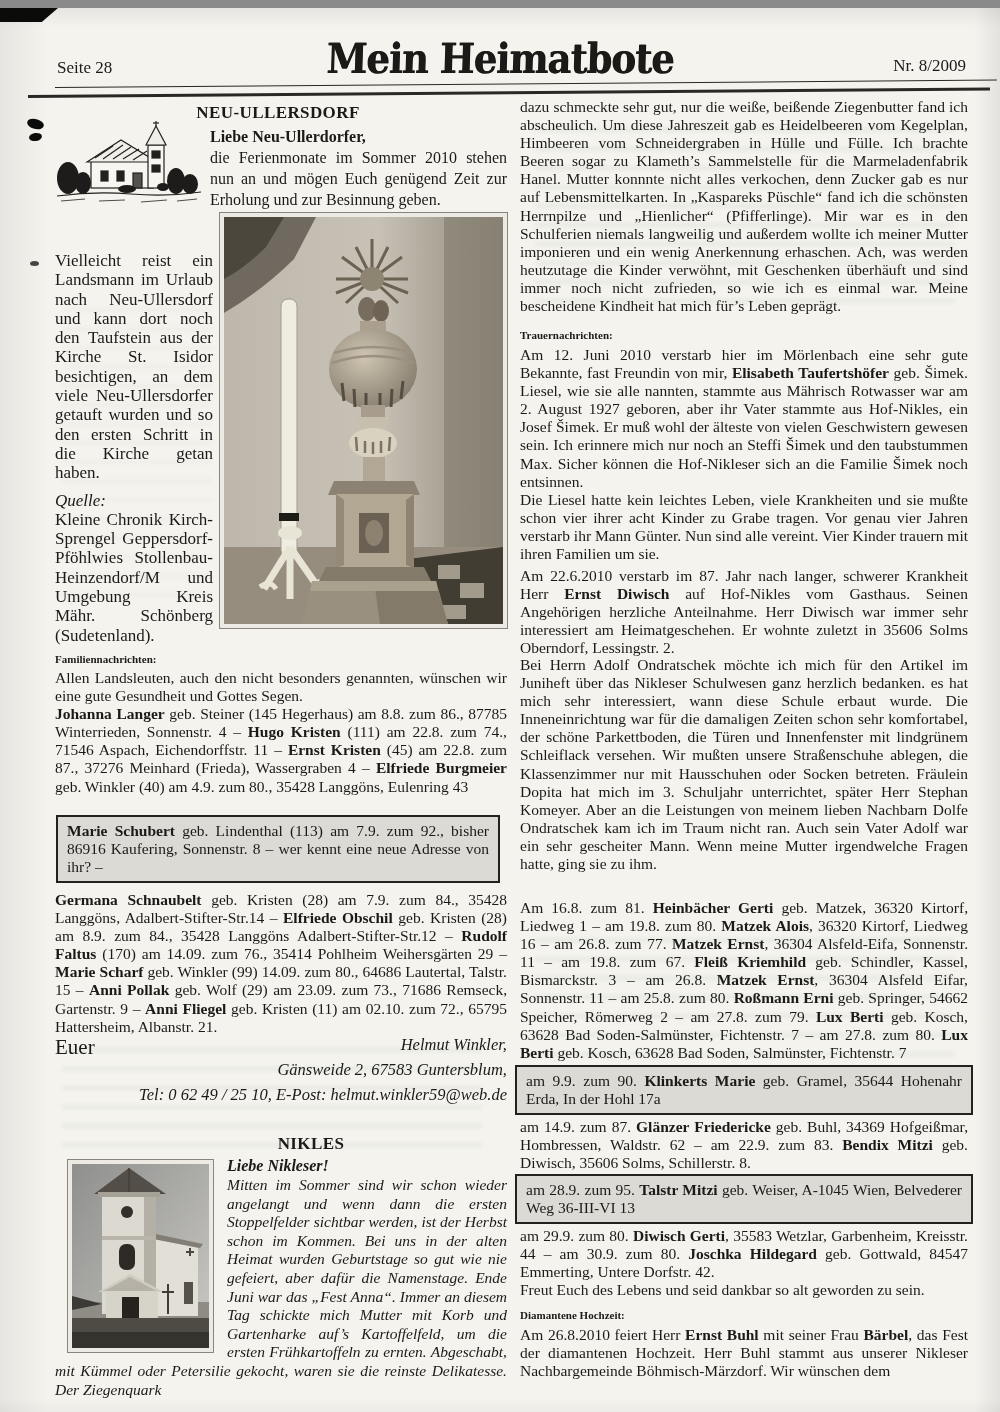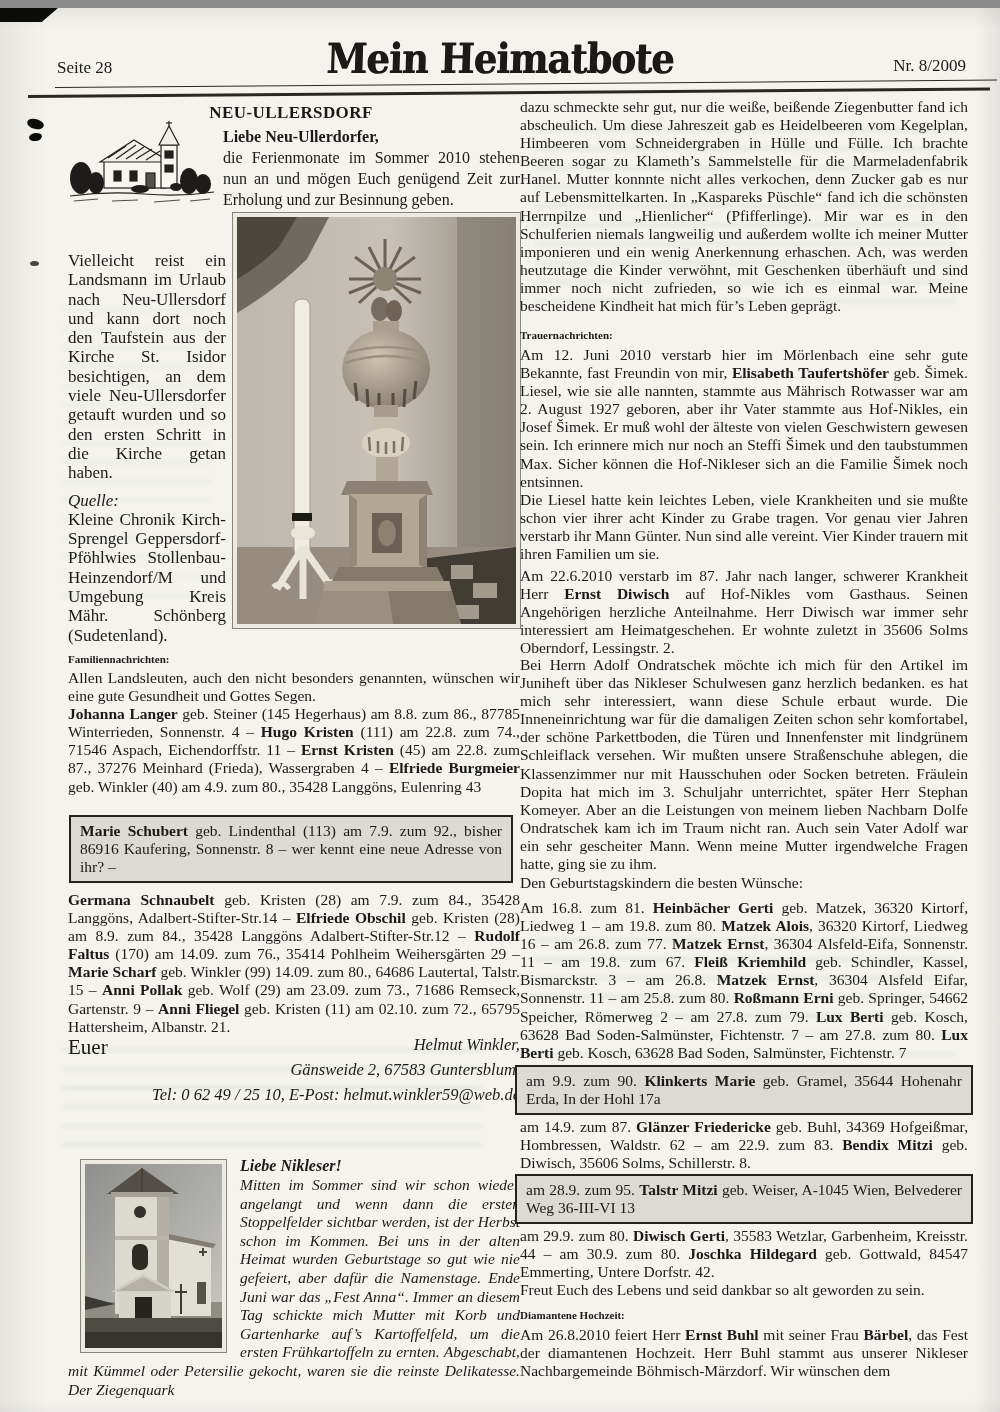--- a/index.html
+++ b/index.html
@@ -55,21 +55,21 @@
   <div class="ghost" style="left:62px;top:300px;width:150px;height:300px;opacity:.18;"></div>
 
   <div>
     <div class="hdr-label" style="left:57px;top:50px;">Seite 28</div>
     <div class="masthead">Mein Heimatbote</div>
     <div class="hdr-label" style="right:34px;top:48px;">Nr. 8/2009</div>
     <div class="rule" style="left:55px;top:79px;width:942px;height:1px;transform:rotate(-0.45deg);"></div>
     <div class="rule" style="left:28px;top:87px;width:962px;height:3px;transform:rotate(-0.45deg);"></div>
   </div>
 
-  <div class="blk" style="left:68px;top:0;width:452px;height:1120px;">
+  <div class="blk" style="left:55px;top:0;width:452px;height:1120px;">
 
     <div class="blk" style="left:0;top:95px;width:452px;height:112px;">
       <div class="sec-h blk" style="left:58px;top:0;width:330px;">NEU-ULLERSDORF</div>
       <svg class="blk" style="left:0;top:18px;" width="148" height="86" viewBox="0 0 148 86">
         <g stroke="#23211e" fill="none" stroke-width="1.2">
           <rect x="36" y="40" width="62" height="27" fill="#f7f6f1"></rect>
           <path d="M32 41 L66 19 L102 41 Z" fill="#f0efe8"></path>
           <path d="M40 37 L58 25 M48 38 L68 24 M58 38 L76 26 M68 38 L84 28 M78 39 L92 30"></path>
           <rect x="93" y="24" width="16" height="43" fill="#f7f6f1"></rect>
           <path d="M91 24 L101 5 L111 24 Z" fill="#efeee7"></path>
@@ -195,20 +195,21 @@
 
     <div class="blk" style="left:0;top:1024px;width:452px;">
       <span class="euer blk" style="left:0;top:3px;">Euer</span>
       <div class="sig">
         <div>Helmut Winkler,</div>
         <div>Gänsweide 2, 67583 Guntersblum,</div>
         <div>Tel: 0 62 49 / 25 10, E-Post: helmut.winkler59@web.de</div>
       </div>
     </div>
 
+    <div class="sec-h blk" style="left:30px;top:1126px;width:452px;">NIKLES</div>
 
     <div class="blk" style="left:0;top:1148px;width:452px;font-style:italic;">
       <div class="photo-frame" style="position:relative;float:left;width:137px;height:184px;margin:4px 14px 2px 13px;">
         <svg width="137" height="184" viewBox="0 0 137 184">
           <defs>
             <linearGradient id="sky" x1="0" y1="0" x2="1" y2="1">
               <stop offset="0" stop-color="#8f8f8d"></stop>
                 <stop offset="1" stop-color="#cbcac6"></stop>
             </linearGradient>
           </defs>
@@ -248,21 +249,20 @@
 
   <div class="blk" style="left:520px;top:0;width:448px;height:1412px;">
 
     <div class="para blk" style="left:0;top:90px;width:448px;">dazu schmeckte sehr gut, nur die weiße, beißende Ziegenbutter fand ich abscheulich. Um diese Jahreszeit gab es Heidelbeeren vom Kegelplan, Himbeeren vom Schneidergraben in Hülle und Fülle. Ich brachte Beeren sogar zu Klameth’s Sammelstelle für die Marmeladenfabrik Hanel. Mutter konnnte nicht alles verkochen, denn Zucker gab es nur auf Lebensmittelkarten. In „Kaspareks Püschle“ fand ich die schönsten Herrnpilze und „Hienlicher“ (Pfifferlinge). Mir war es in den Schulferien niemals langweilig und außerdem wollte ich meiner Mutter imponieren und ein wenig Anerkennung erhaschen. Ach, was werden heutzutage die Kinder verwöhnt, mit Geschenken überhäuft und sind immer noch nicht zufrieden, so wie ich es einmal war. Meine bescheidene Kindheit hat mich für’s Leben geprägt.</div>
 
     <div class="sub-h blk" style="left:0;top:317px;width:448px;">Trauernachrichten:</div>
     <div class="para blk" style="left:0;top:338px;width:448px;"><span>Am 12. Juni 2010 verstarb hier im Mörlenbach eine sehr gute Bekannte, fast Freundin von mir, </span><b>Elisabeth Taufertshöfer</b><span> geb. Šimek. Liesel, wie sie alle nannten, stammte aus Mährisch Rotwasser war am 2. August 1927 geboren, aber ihr Vater stammte aus Hof-Nikles, ein Josef Šimek. Er muß wohl der älteste von vielen Geschwistern gewesen sein. Ich erinnere mich nur noch an Steffi Šimek und den taubstummen Max. Sicher können die Hof-Nikleser sich an die Familie Šimek noch entsinnen.</span></div>
     <div class="para blk" style="left:0;top:483px;width:448px;">Die Liesel hatte kein leichtes Leben, viele Krankheiten und sie mußte schon vier ihrer acht Kinder zu Grabe tragen. Vor genau vier Jahren verstarb ihr Mann Günter. Nun sind alle vereint. Vier Kinder trauern mit ihren Familien um sie.</div>
     <div class="para blk" style="left:0;top:559px;width:448px;"><span>Am 22.6.2010 verstarb im 87. Jahr nach langer, schwerer Krankheit Herr </span><b>Ernst Diwisch</b><span> auf Hof-Nikles vom Gasthaus. Seinen Angehörigen herzliche Anteilnahme. Herr Diwisch war immer sehr interessiert am Heimatgeschehen. Er wohnte zuletzt in 35606 Solms Oberndorf, Lessingstr. 2.</span></div>
     <div class="para blk" style="left:0;top:648px;width:448px;">Bei Herrn Adolf Ondratschek möchte ich mich für den Artikel im Juniheft über das Nikleser Schulwesen ganz herzlich bedanken. es hat mich sehr interessiert, wann diese Schule erbaut wurde. Die Inneneinrichtung war für die damaligen Zeiten schon sehr komfortabel, der schöne Parkettboden, die Türen und Innenfenster mit lindgrünem Schleiflack versehen. Wir mußten unsere Straßenschuhe ablegen, die Klassenzimmer nur mit Hausschuhen oder Socken betreten. Fräulein Dopita hat mich im 3. Schuljahr unterrichtet, später Herr Stephan Komeyer. Aber an die Leistungen von meinem lieben Nachbarn Dolfe Ondratschek kam ich im Traum nicht ran. Auch sein Vater Adolf war ein sehr gescheiter Mann. Wenn meine Mutter irgendwelche Fragen hatte, ging sie zu ihm.</div>
-    <div class="para blk" style="left:0;top:866px;width:448px;text-align:left;">Den Geburtstagskindern die besten Wünsche:</div>
 
     <div class="para blk" style="left:0;top:891px;width:448px;"><span>Am 16.8. zum 81. </span><b>Heinbächer Gerti</b><span> geb. Matzek, 36320 Kirtorf, Liedweg 1 – am 19.8. zum 80. </span><b>Matzek Alois</b><span>, 36320 Kirtorf, Liedweg 16 – am 26.8. zum 77. </span><b>Matzek Ernst</b><span>, 36304 Alsfeld-Eifa, Sonnenstr. 11 – am 19.8. zum 67. </span><b>Fleiß Kriemhild</b><span> geb. Schindler, Kassel, Bismarckstr. 3 – am 26.8. </span><b>Matzek Ernst</b><span>, 36304 Alsfeld Eifar, Sonnenstr. 11 – am 25.8. zum 80. </span><b>Roßmann Erni</b><span> geb. Springer, 54662 Speicher, Römerweg 2 – am 27.8. zum 79. </span><b>Lux Berti</b><span> geb. Kosch, 63628 Bad Soden-Salmünster, Fichtenstr. 7 – am 27.8. zum 80. </span><b>Lux Berti</b><span> geb. Kosch, 63628 Bad Soden, Salmünster, Fichtenstr. 7</span></div>
 
     <div class="box blk" style="left:-5px;top:1057px;width:458px;">
       <div class="para"><span>am 9.9. zum 90. </span><b>Klinkerts Marie</b><span> geb. Gramel, 35644 Hohenahr Erda, In der Hohl 17a</span></div>
     </div>
 
     <div class="para blk" style="left:0;top:1110px;width:448px;"><span>am 14.9. zum 87. </span><b>Glänzer Friedericke</b><span> geb. Buhl, 34369 Hofgeißmar, Hombressen, Waldstr. 62 – am 22.9. zum 83. </span><b>Bendix Mitzi</b><span> geb. Diwisch, 35606 Solms, Schillerstr. 8.</span></div>
 
     <div class="box blk" style="left:-5px;top:1166px;width:458px;">

